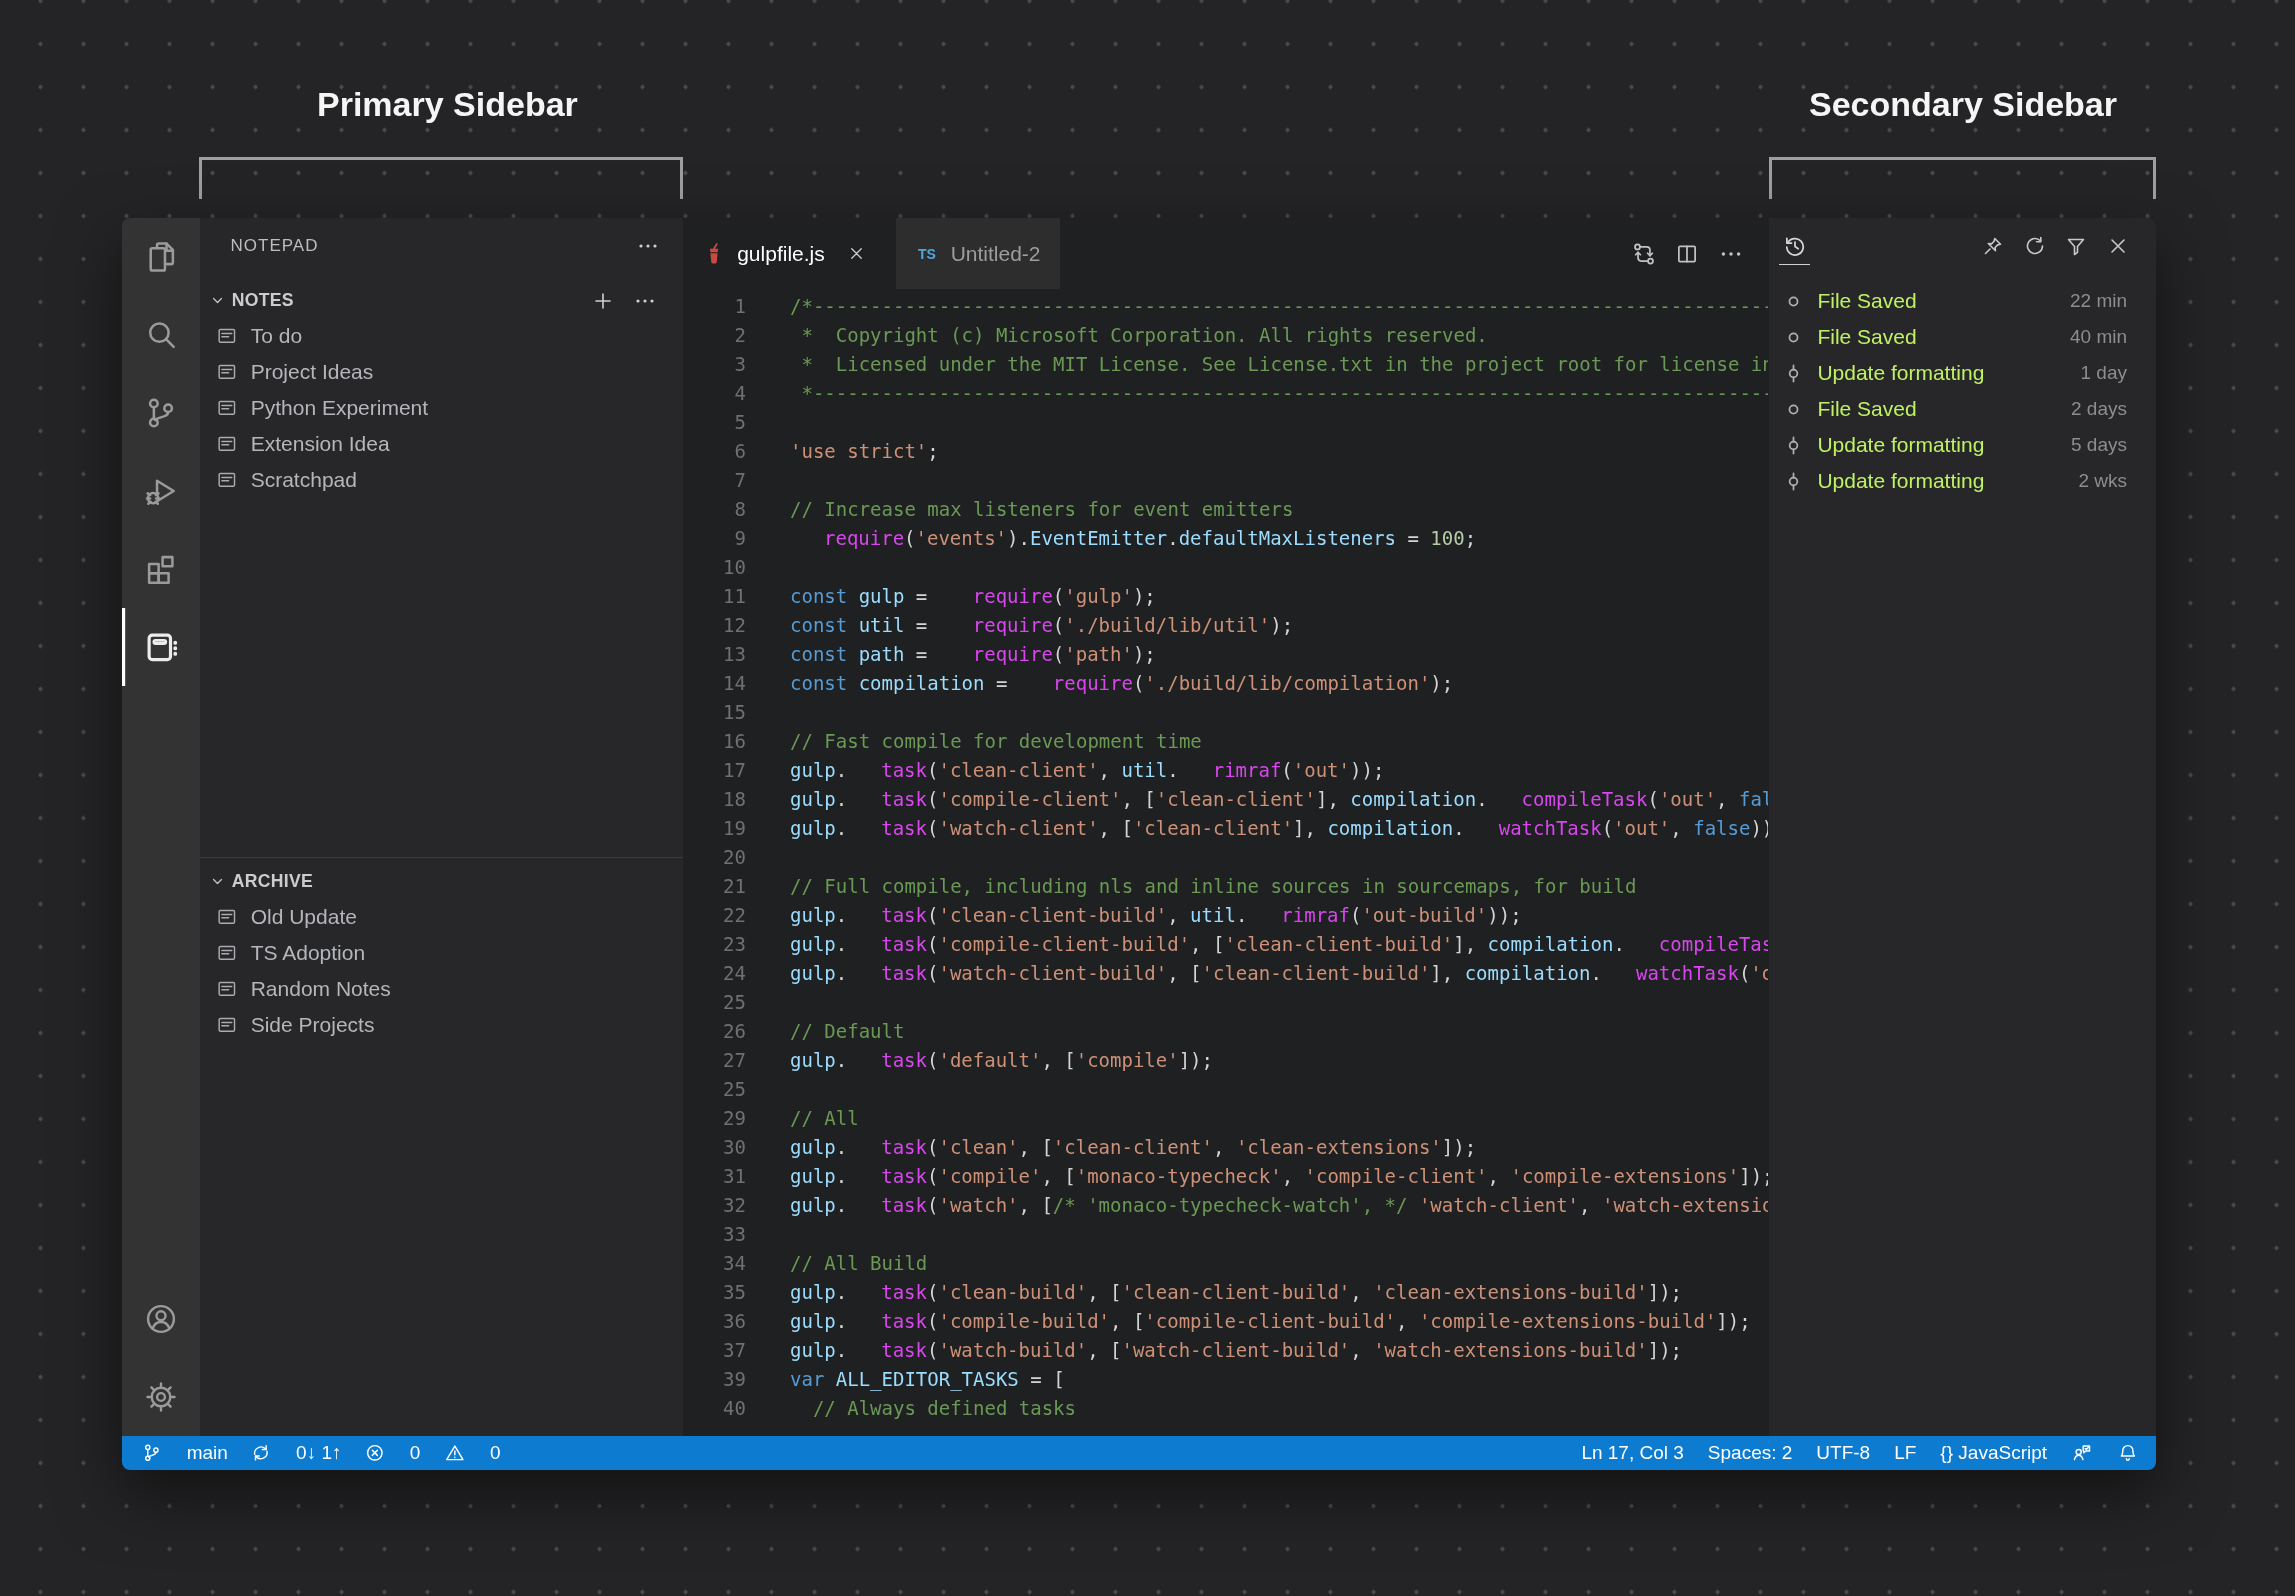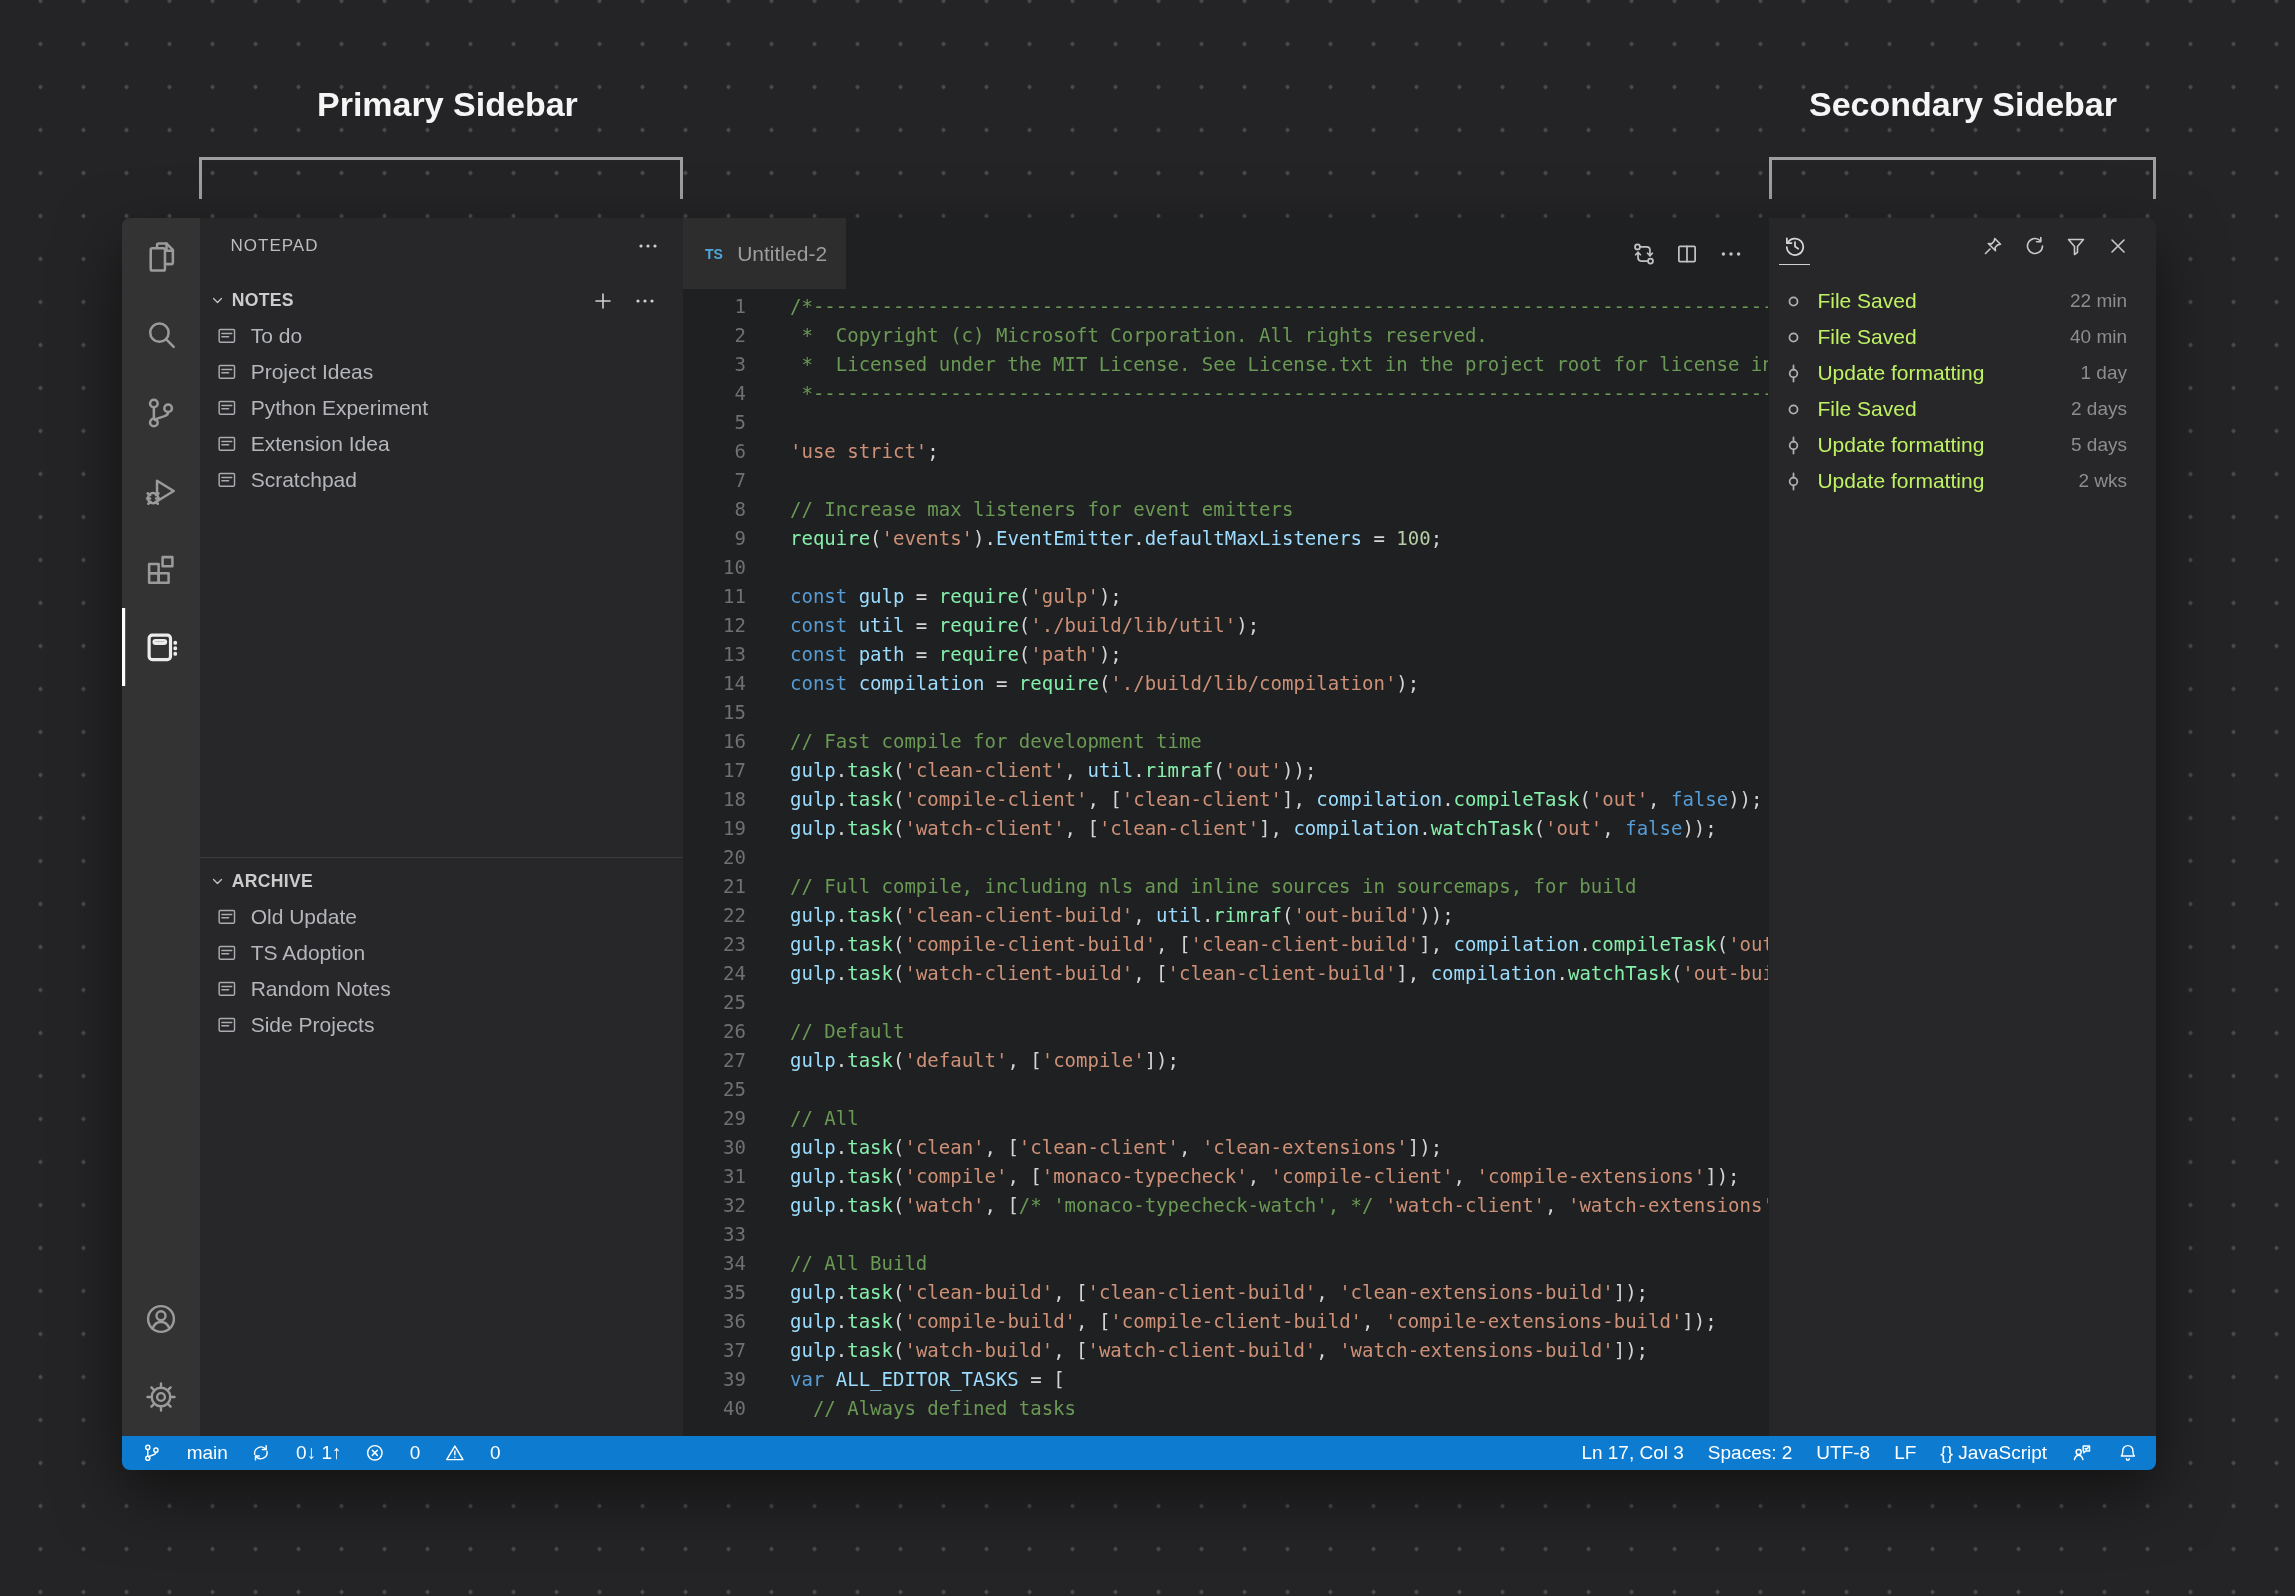--- a/index.html
+++ b/index.html
@@ -43,21 +43,21 @@
   .tab.inactive{background:#2d2d2e;}
   .tab.inactive .tab-label{color:#9d9d9d;}
   .tab .close{width:19px;height:19px;margin-left:22.5px;color:#d2d2d2;}
   .editor-actions{position:absolute;right:24px;top:0;height:71px;display:flex;align-items:center;gap:17.6px;color:#c2c2c2;}
   .editor-actions .ic{width:26px;height:26px;}
   .code-area{position:absolute;top:71px;left:0;right:0;bottom:0;overflow:hidden;
     font-family:"DejaVu Sans Mono",monospace;font-size:19px;padding-top:3.2px;}
   .code-line{height:29px;line-height:29px;white-space:pre;display:flex;}
   .ln{width:63px;text-align:right;color:#6e7174;flex:none;}
   .lc{margin-left:44px;flex:none;}
-  .t-c{color:#6a9955;} .t-s{color:#ce9178;} .t-k{color:#569cd6;} .t-f{color:#86efac;}
+  .t-c{color:#6a9955;} .t-s{color:#ce9178;} .t-k{color:#569cd6;} .t-f{color:#d946ef;margin-left:34px;}
   .t-v{color:#9cdcfe;} .t-n{color:#b5cea8;} .t-p{color:#d4d4d4;}
   
   .secondary{position:absolute;left:1647px;top:0;bottom:34px;width:387px;background:#272729;}
   .panel-header{height:56px;display:flex;align-items:center;}
   .view-tab{margin-left:8px;width:35px;height:56px;display:flex;align-items:center;justify-content:center;position:relative;color:#d6d6d6;}
   .view-tab::after{content:"";position:absolute;left:1.6px;right:1.6px;bottom:8.8px;height:1.6px;background:#cfcfcf;}
   .view-tab .ic{width:26px;height:26px;}
   .panel-actions{margin-left:auto;display:flex;gap:17.6px;align-items:center;padding-right:26px;color:#c8c8c8;}
   .panel-actions .ic{width:24px;height:24px;}
   .tl-list{position:absolute;top:65px;left:0;right:0;}
@@ -363,20 +363,29 @@
               </svg>
               <span class="">Side Projects</span>
             </div>
           </div>
       </div>
     </div>
 
     <div class="editor">
       <div class="tab-bar">
         <div id="tabs" style="display:flex;height:100%;">
+            <div class="tab active">
+              <svg class="ic" viewBox="0 0 24 24">
+                <use href="#gulp-icon" xlink:href="#gulp-icon"></use>
+              </svg>
+              <span class="tab-label">gulpfile.js</span>
+              <svg class="ic close" viewBox="0 0 24 24">
+                <use href="#close-icon" xlink:href="#close-icon"></use>
+              </svg>
+            </div>
             <div class="tab inactive">
               <svg class="ic" viewBox="0 0 24 24">
                 <use href="#ts-icon" xlink:href="#ts-icon"></use>
               </svg>
               <span class="tab-label">Untitled-2</span>
             </div>
           </div>
         <div class="editor-actions" id="editor-actions">
             <svg class="ic" viewBox="0 0 24 24">
               <use href="#open-changes-icon" xlink:href="#open-changes-icon"></use>

